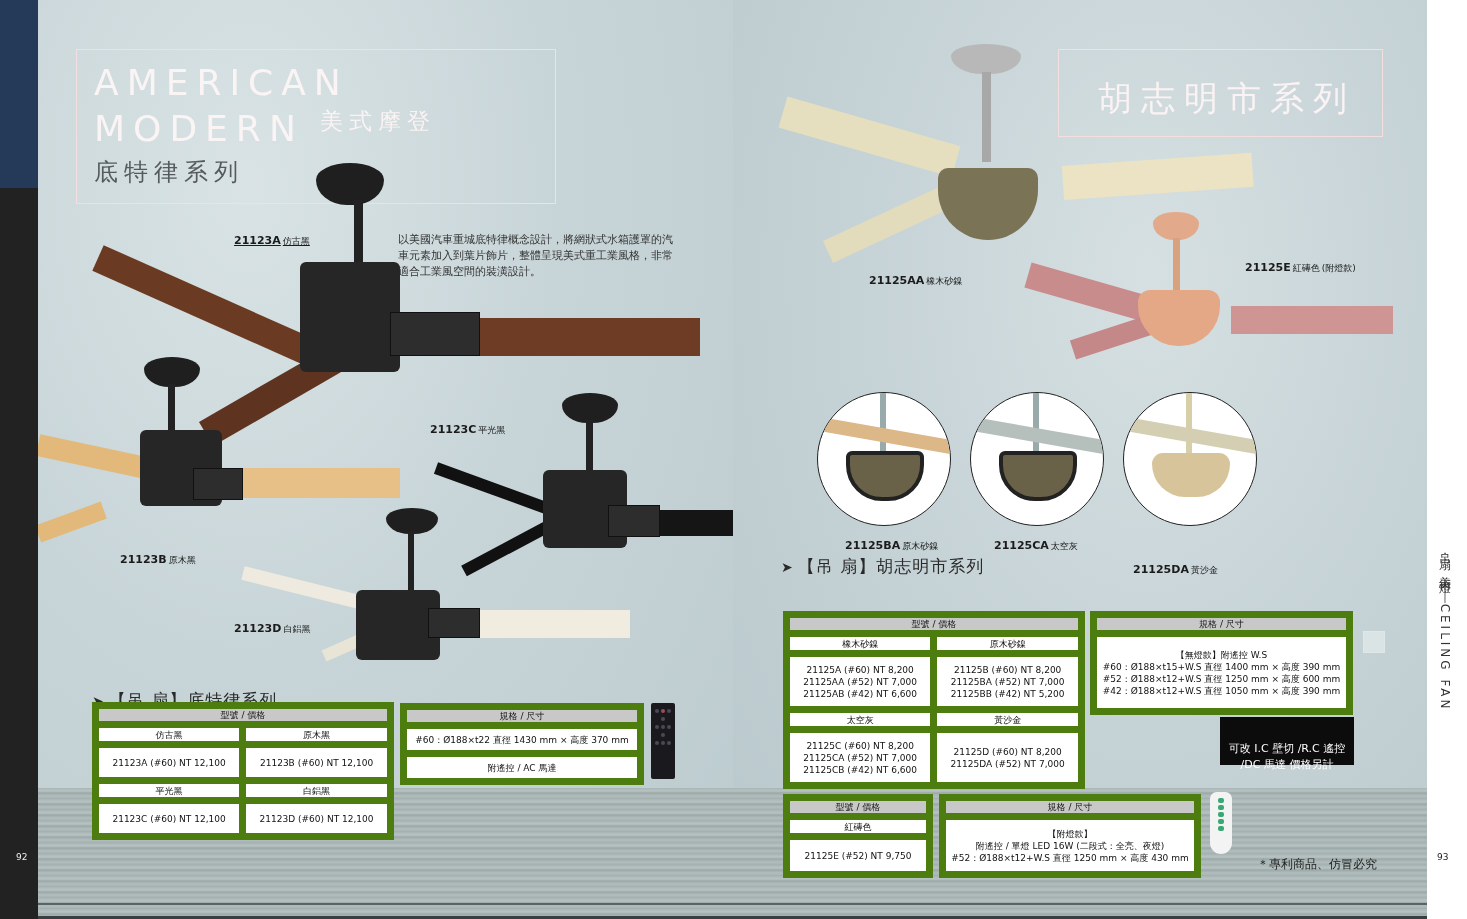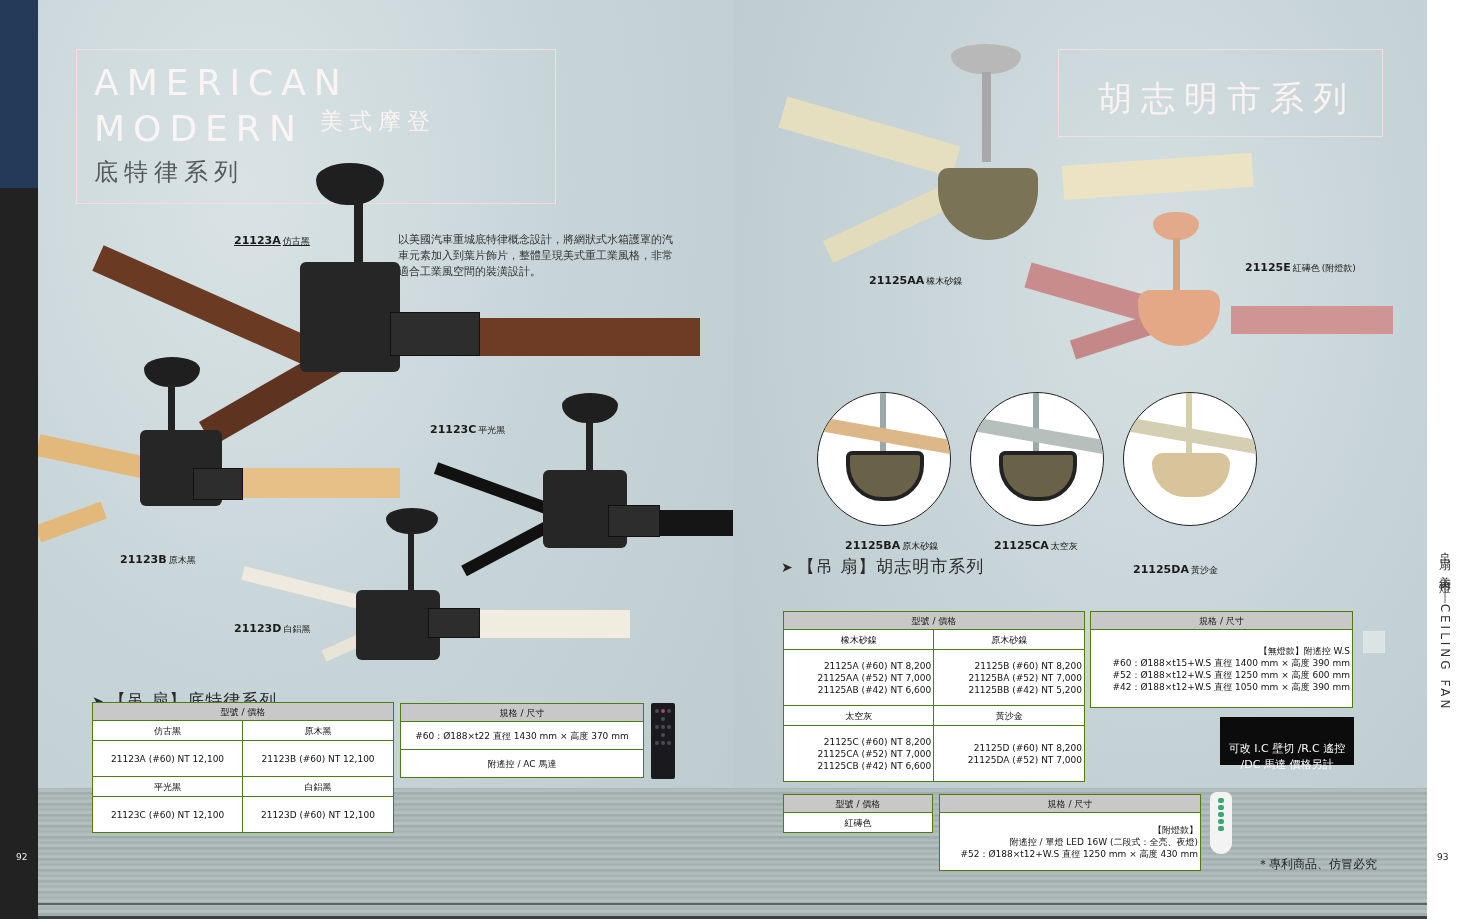--- a/index.html
+++ b/index.html
@@ -24,24 +24,24 @@
   .title-zh { position: absolute; color: #fbf3f3; font-size: 34px; letter-spacing: 9px; white-space: nowrap; }
 
   .desc { position: absolute; font-size: 11px; line-height: 16px; color: #333; width: 285px; }
   .label { position: absolute; font-size: 11px; font-weight: bold; color: #1b1b1b; white-space: nowrap; }
   .label .zh { font-weight: normal; font-size: 9px; margin-left: 2px; }
 
   .section-heading { position: absolute; font-size: 17px; color: #2a2a2a; letter-spacing: 1px; white-space: nowrap; }
   .section-heading .arrow { font-size: 14px; margin-right: 4px; }
 
   table.spec { position: absolute; border-collapse: collapse; background: #fff; font-size: 9px; color: #111; }
-  table.spec td, table.spec th { border: 1px solid #4d7c0f; text-align: center; vertical-align: middle; padding: 0 2px; line-height: 12px; }
+  table.spec td, table.spec th { border: 7px solid #4d7c0f; text-align: center; vertical-align: middle; padding: 0 2px; line-height: 12px; }
   table.spec th { background: #c8c8c8; font-weight: normal; height: 18px; }
   table.spec td.sub { height: 20px; }
-  table.spec .multi div { white-space: nowrap; text-align: right; }
+  table.spec .multi div { white-space: nowrap; }
 
   .note-box { position: absolute; background: #0c0c0c; color: #fff; font-size: 11px; text-align: center; line-height: 16px; padding-top: 24px; }
   .page-num { position: absolute; font-size: 9px; color: #222; }
   .page-num.left-num { color: #eee; }
   .side-label { position: absolute; left: 1436px; top: 545px; writing-mode: vertical-rl; font-size: 12px; letter-spacing: 3px; color: #333; white-space: nowrap; }
   .patent { position: absolute; font-size: 12px; color: #222; white-space: nowrap; }
 
   
   .fan { position: absolute; }
   .blade { position: absolute; height: 28px; transform-origin: left center; }
@@ -295,20 +295,23 @@
     </div>
 
     <table class="spec" style="left:50px;top:794px;width:150px;">
       <tbody>
           <tr>
             <th>型號 / 價格</th>
           </tr>
       <tr>
             <td class="sub">紅磚色</td>
           </tr>
+      <tr style="height:38px;">
+            <td>21125E (#52)  NT 9,750</td>
+          </tr>
     </tbody>
       </table>
 
     <table class="spec" style="left:206px;top:794px;width:262px;">
       <tbody>
           <tr>
             <th>規格 / 尺寸</th>
           </tr>
       <tr style="height:58px;padding-left:28px;">
             <td class="multi">

